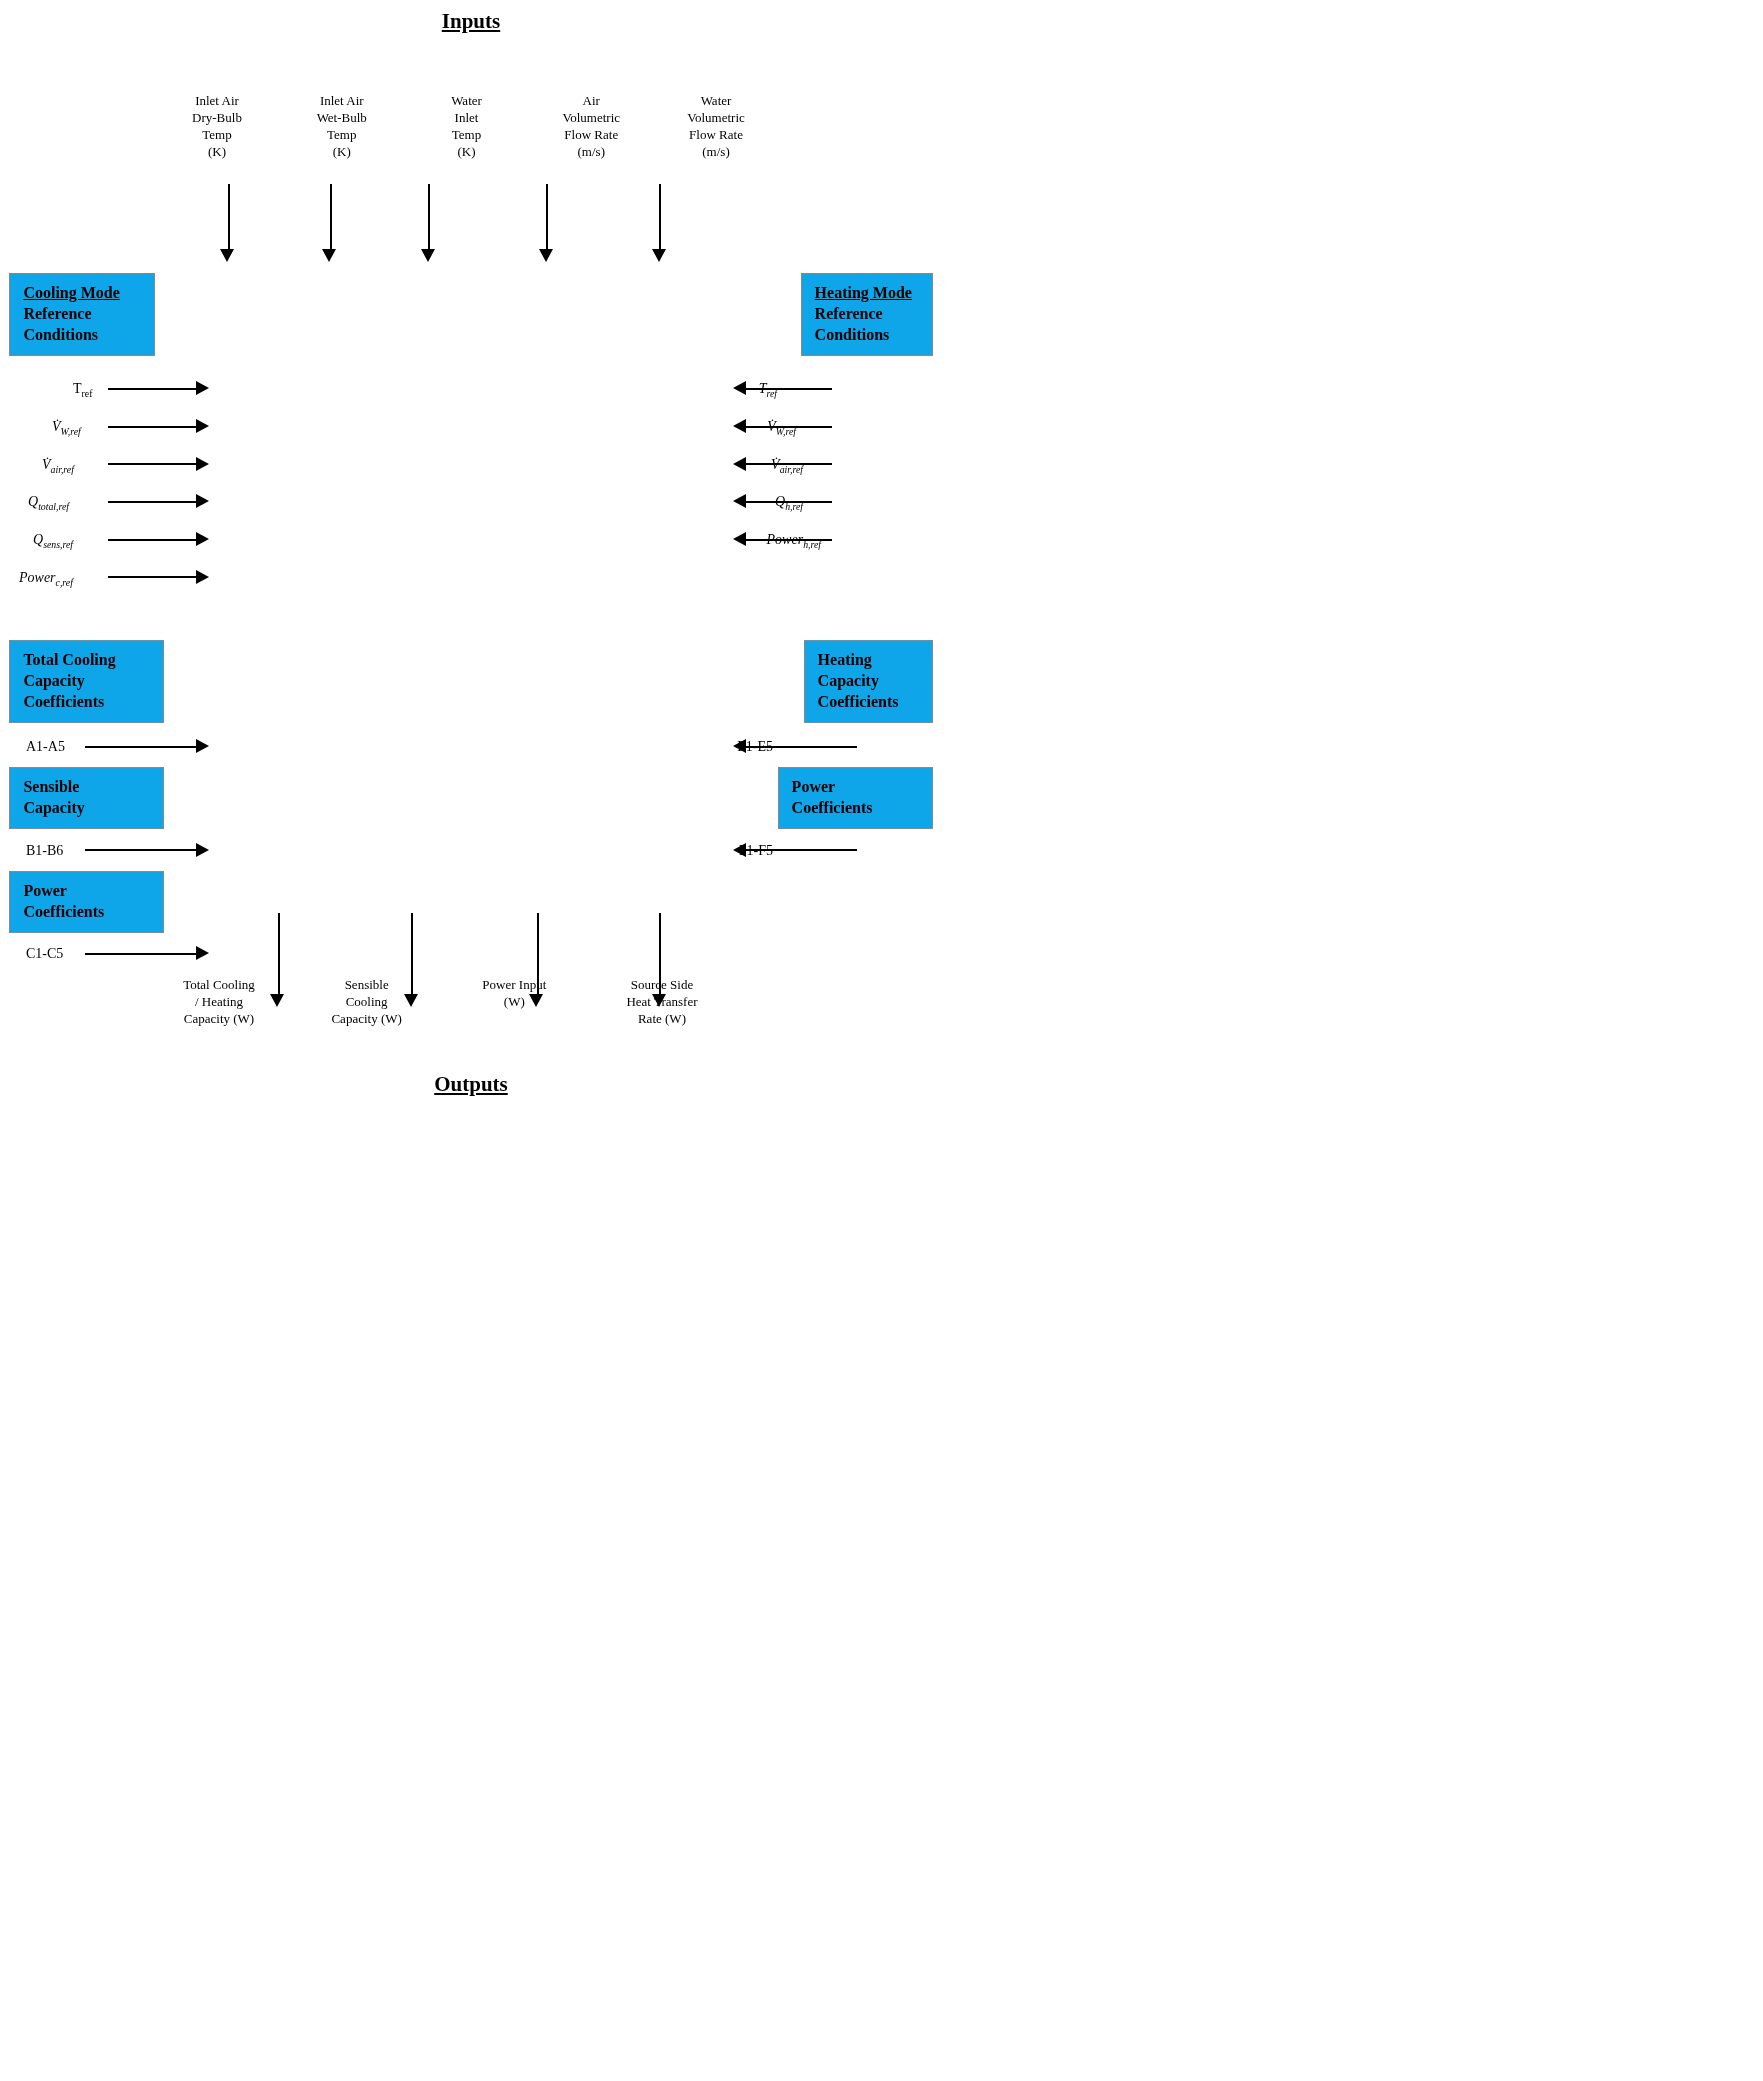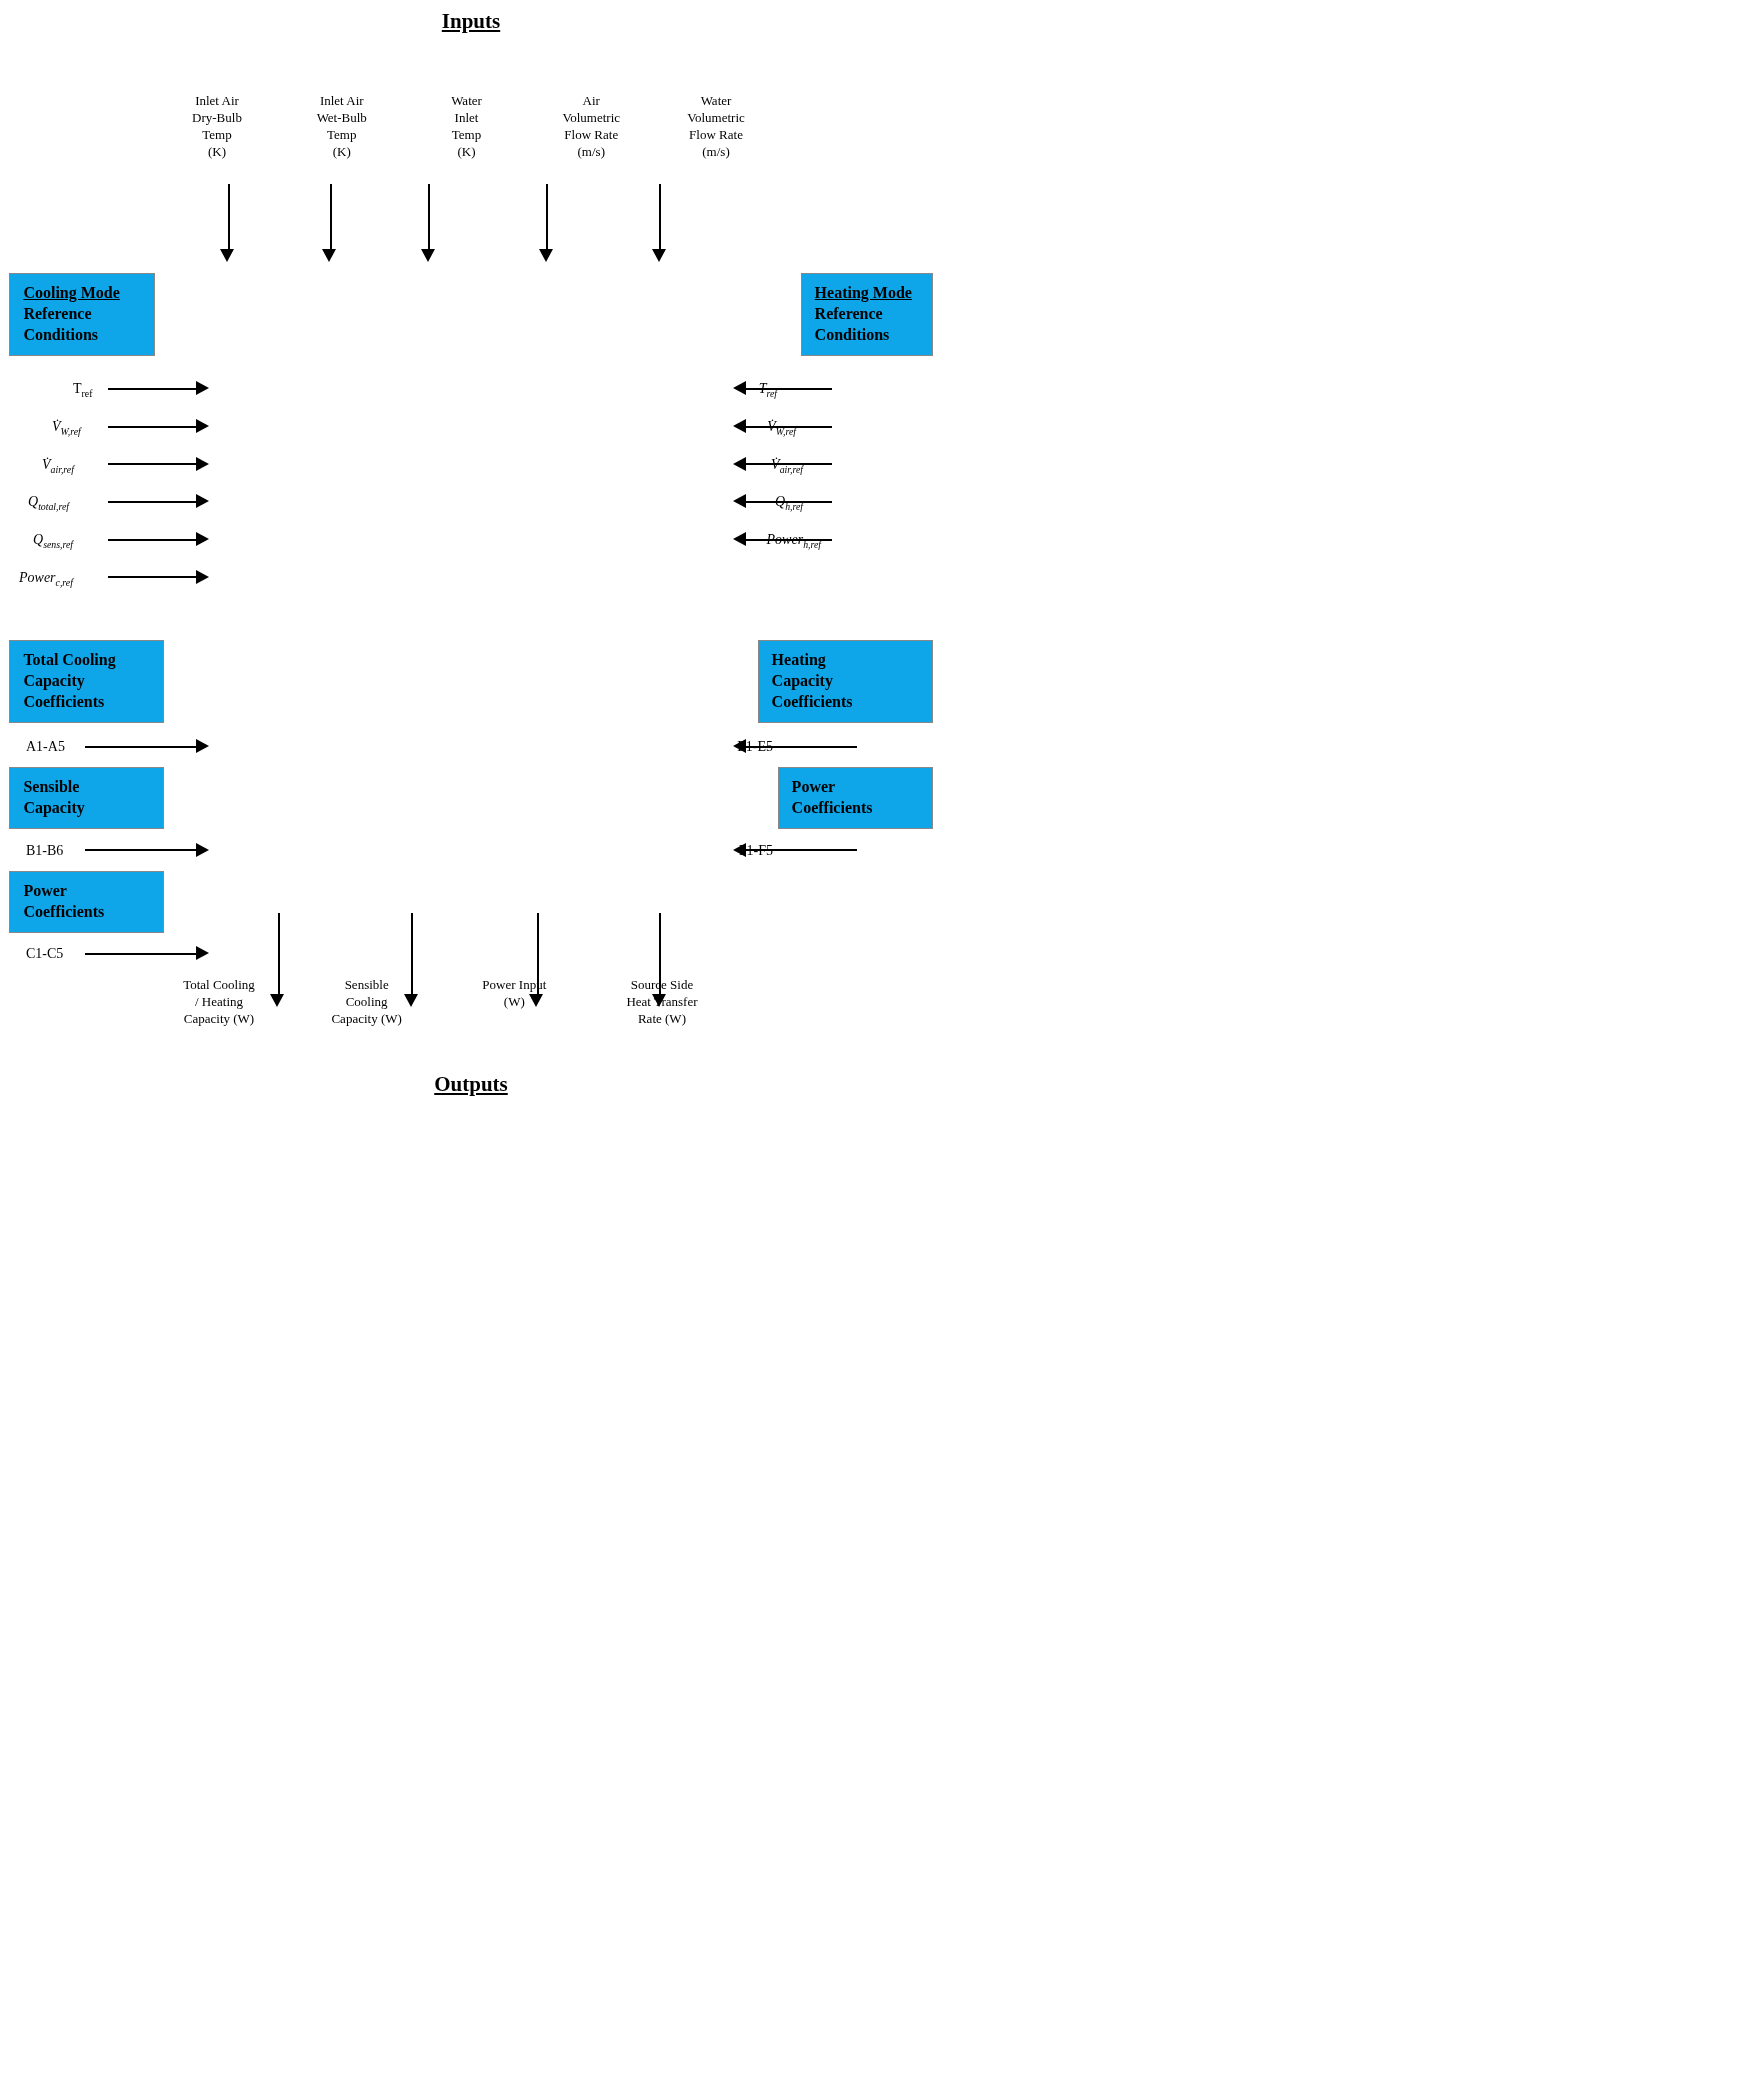--- a/index.html
+++ b/index.html
@@ -228,21 +228,21 @@
   <div class="arrow-left" style="right:196px; top:457px;"></div>
 
   <div style="position:absolute; right:139px; top:494px; font-style:italic; font-size:14px;">Q<sub>h,ref</sub></div>
   <div class="h-line" style="right:110px; top:501px; width:91px;"></div>
   <div class="arrow-left" style="right:196px; top:494px;"></div>
 
   <div style="position:absolute; right:121px; top:532px; font-style:italic; font-size:14px;">Power<sub>h,ref</sub></div>
   <div class="h-line" style="right:110px; top:539px; width:91px;"></div>
   <div class="arrow-left" style="right:196px; top:532px;"></div>
 
-  <div class="gray-box" style="right:9.4px; top:640px; width:175px;">
+  <div class="gray-box" style="right:9.4px; top:640px; width:129px;">
     Heating<br>Capacity<br>Coefficients
   </div>
 
   <div style="position:absolute; right:169px; top:739px; font-size:14px;">E1-E5</div>
   <div class="h-line" style="right:85px; top:746px; width:115px;"></div>
   <div class="arrow-left" style="right:196px; top:739px;"></div>
 
   <div class="gray-box" style="right:9.4px; top:767px; width:155px;">
     Power<br>Coefficients
   </div>

